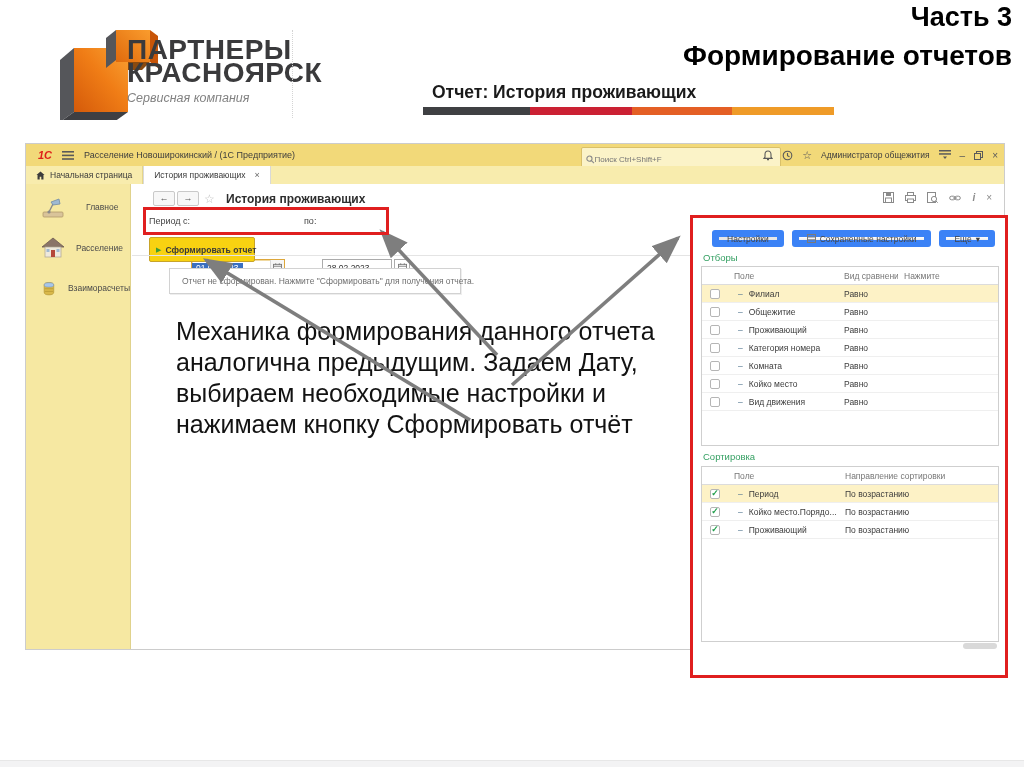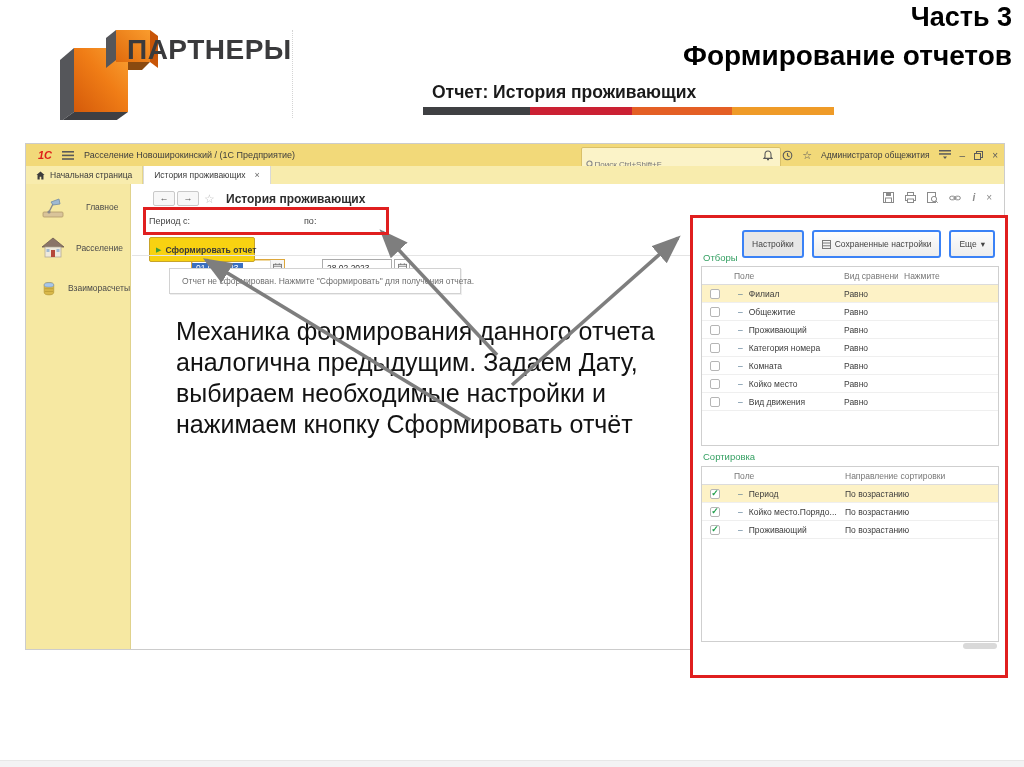--- a/index.html
+++ b/index.html
@@ -22,21 +22,21 @@
   .accent-c1 { width:107px; background:#3f4043; }
   .accent-c2 { width:102px; background:#cb2133; }
   .accent-c3 { width:100px; background:#e45f25; }
   .accent-c4 { width:102px; background:#ef9b28; }
 
   
   .app-window { left:25px; top:143px; width:980px; height:507px; background:#ffffff; border:1px solid #cccccc; }
   .titlebar { position:absolute; left:0; top:0; width:100%; height:22px; background:#f2d979; display:flex; align-items:center; padding:0 8px 0 12px; }
   .onec-logo { color:#de1f1a; font-weight:bold; font-size:11px; font-style:italic; margin-right:10px; }
   .tb-title { font-size:9px; color:#3d3d3d; margin-left:10px; white-space:nowrap; }
-  .tb-search { position:absolute; left:555px; top:3px; width:200px; height:16px; background:#fbf3c8; border:1px solid #d9c069; border-radius:2px; display:flex; align-items:center; padding:16px 4px; }
+  .tb-search { position:absolute; left:555px; top:3px; width:200px; height:16px; background:#fbf3c8; border:1px solid #d9c069; border-radius:2px; display:flex; align-items:flex-end; padding:16px 4px; }
   .tb-search input { border:none; outline:none; background:transparent; font-size:8px; color:#8a8a8a; width:100%; font-family:"Liberation Sans",sans-serif; }
   .tb-right { position:absolute; right:6px; top:0; height:22px; display:flex; align-items:center; gap:9px; }
   .tb-ico { color:#5a5a5a; font-size:11px; line-height:11px; cursor:default; }
   .tb-user { font-size:8.5px; color:#3d3d3d; white-space:nowrap; }
   .glyph-btn { font-size:10px; color:#5a5a5a; }
 
   .tabbar { position:absolute; left:0; top:22px; width:100%; height:18px; background:#f8ecad; display:flex; align-items:stretch; }
   .tab { display:flex; align-items:center; gap:5px; padding:0 10px; font-size:8.5px; color:#3a3a3a; border-right:1px solid #e6d689; }
   .tab.active { background:#ffffff; border-right:1px solid #d9d9d9; border-left:1px solid #d9d9d9; }
   .tab-close { color:#6a6a6a; font-size:9px; margin-left:4px; }
@@ -72,21 +72,21 @@
   .note { position:absolute; left:44px; top:132px; font-size:25px; line-height:31px; color:#121212; }
 
   
   .red-box-period { left:143px; top:207px; width:246px; height:28px; border:3px solid #e01f1f; z-index:30; }
   .red-panel { left:690px; top:215px; width:318px; height:463px; border:3px solid #e01f1f; background:#ffffff; z-index:20; }
   .arrows { left:0; top:0; width:1024px; height:767px; pointer-events:none; z-index:25; }
 
   
   .panel-inner { position:relative; width:100%; height:100%; font-size:8.5px; }
   .panel-btns { position:absolute; right:10px; top:12px; display:flex; gap:8px; }
-  .p-btn { height:28px; display:flex; align-items:center; gap:4px; padding:0 8px; border:2px solid #3b82f6; border-radius:3px; background:linear-gradient(#fdfdfd,#ededed); color:#444; font-size:8.5px; white-space:nowrap; }
+  .p-btn { height:17px; display:flex; align-items:center; gap:4px; padding:0 8px; border:7px solid #3b82f6; border-radius:3px; background:linear-gradient(#fdfdfd,#ededed); color:#444; font-size:8.5px; white-space:nowrap; }
   .p-btn.pressed { background:#e7e7e7; }
   .sec-title { position:absolute; left:10px; color:#35a063; font-size:9.5px; }
   .ptable { position:absolute; left:8px; width:298px; border:1px solid #cfcfcf; background:#fff; overflow:hidden; }
   .prow { display:grid; height:18px; align-items:center; border-bottom:1px solid #efefef; }
   .f-grid { grid-template-columns:26px 110px 60px auto; }
   .s-grid { grid-template-columns:26px 111px auto; }
   .prow.header { border-bottom:1px solid #dcdcdc; }
   .prow.header .cell { color:#777; }
   .prow.hl { background:#fdf2c6; }
   .cell { padding:0 6px; color:#3c3c3c; white-space:nowrap; overflow:hidden; }
@@ -118,20 +118,22 @@
     <polygon points="8,40 22,28 22,92 8,102" fill="#55565a"></polygon>
     <polygon points="8,102 22,92 76,92 62,102" fill="#3e3f43"></polygon>
     <rect x="22" y="28" width="54" height="64" fill="url(#og)"></rect>
     <polygon points="54,18 64,10 64,40 54,48" fill="#55565a"></polygon>
     <rect x="64" y="10" width="34" height="32" fill="url(#og2)"></rect>
     <polygon points="98,10 106,16 106,48 98,42" fill="#c85508"></polygon>
     <polygon points="64,42 98,42 90,50 76,50 76,42" fill="#8a4a10"></polygon>
   </svg>
   <div class="abs brand-text">
     <div class="brand-line">ПАРТНЕРЫ</div>
+    <div class="brand-line">КРАСНОЯРСК</div>
+    <div class="brand-tagline">Сервисная компания</div>
   </div>
   <div class="abs brand-sep"></div>
 
   <div class="abs part-label">Часть 3</div>
   <div class="abs subtitle">Отчет: История проживающих</div>
   <div class="abs main-title">Формирование отчетов</div>
   <div class="abs accent-bar">
     <span class="accent-c1"></span>
     <span class="accent-c2"></span>
     <span class="accent-c3"></span>

